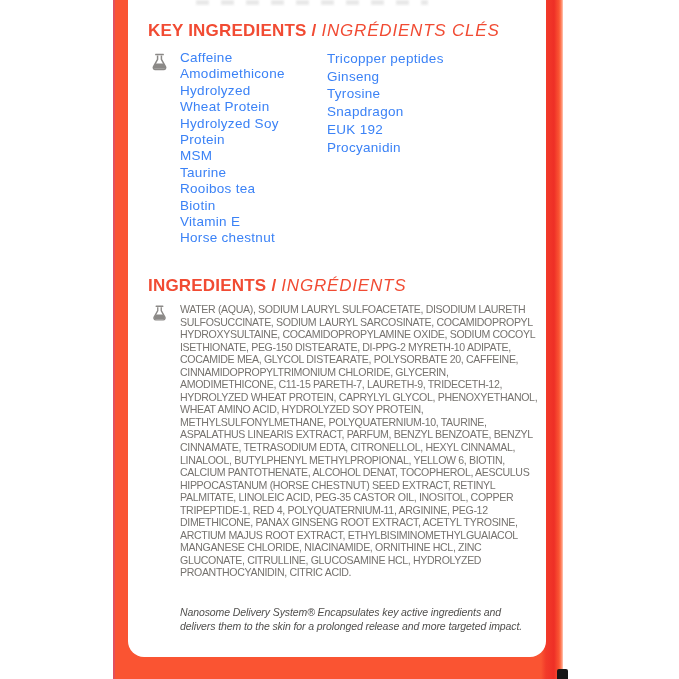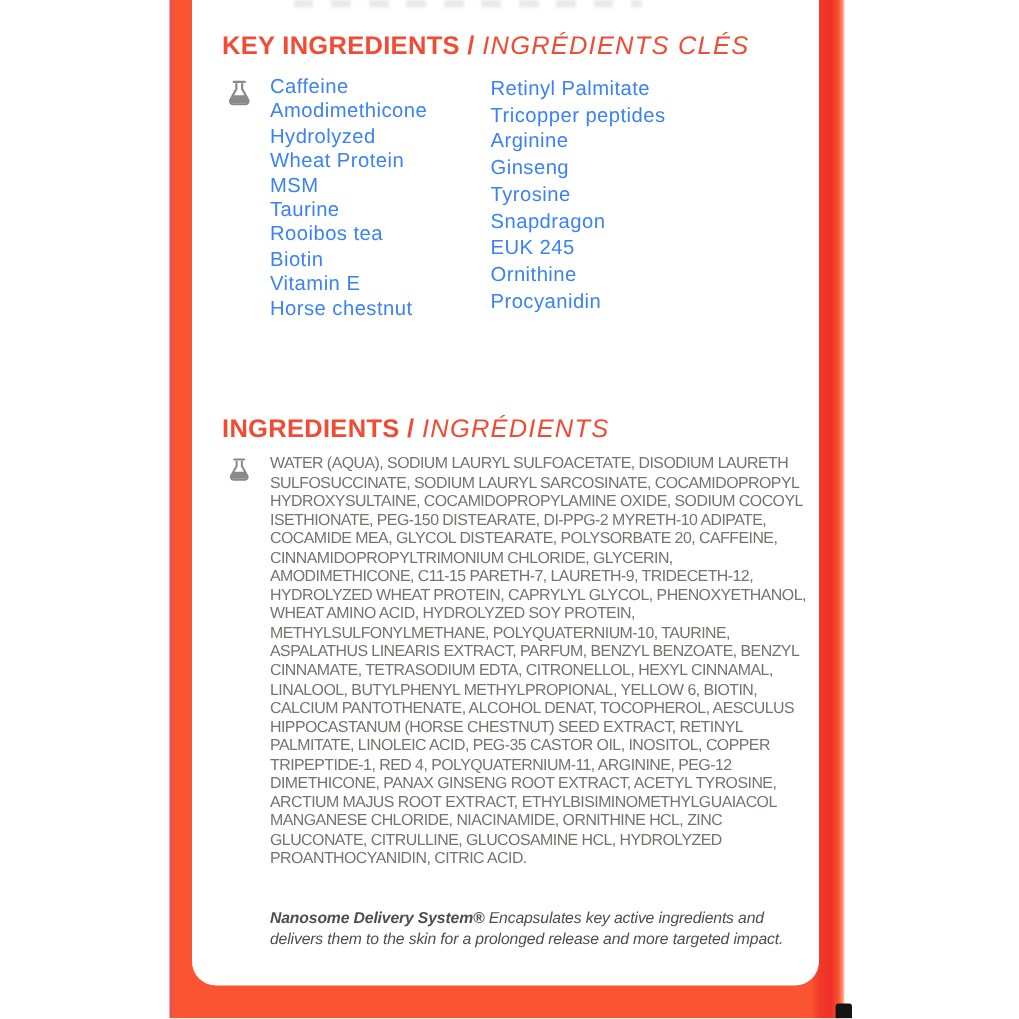--- a/index.html
+++ b/index.html
@@ -96,21 +96,21 @@
   .footnote {
     position: absolute;
     left: 52px; top: 606px;
     width: 350px;
     color: #4f4e4c;
     font-size: 10.5px;
     line-height: 13.5px;
     font-style: italic;
     letter-spacing: -0.1px;
   }
-  .footnote .brand { font-weight: bold; }
+  .footnote .brand { font-weight: normal; }
 </style>
 </head>
 <body>
 
 <div class="stage">
 
   <div class="bottle-frame"></div>
 
   <div class="label-panel">
 
@@ -123,37 +123,35 @@
     <svg class="flask flask-1" viewBox="0 0 24 24">
       <rect x="7" y="2" width="10" height="1.8" rx="0.6" fill="#8b8987"></rect>
       <path d="M9.8 4 v4.4 L5.2 16.6 a2.3 2.3 0 0 0 2 3.4 h9.6 a2.3 2.3 0 0 0 2-3.4 L14.2 8.4 V4" fill="none" stroke="#8b8987" stroke-width="1.7" stroke-linejoin="round"></path>
       <path d="M7.4 13.2 h9.2 l2.1 3.8 a1.5 1.5 0 0 1 -1.3 2.2 H6.6 a1.5 1.5 0 0 1 -1.3 -2.2 Z" fill="#8b8987"></path>
     </svg>
 
     <div class="key-col key-col-left">
       <div class="key-item">Caffeine</div>
       <div class="key-item">Amodimethicone</div>
       <div class="key-item">Hydrolyzed Wheat Protein</div>
+      <div class="key-item">Hydrolyzed Soy Protein</div>
       <div class="key-item">MSM</div>
       <div class="key-item">Taurine</div>
       <div class="key-item">Rooibos tea</div>
       <div class="key-item">Biotin</div>
       <div class="key-item">Vitamin E</div>
       <div class="key-item">Horse chestnut</div>
     </div>
 
     <div class="key-col key-col-right">
-      <div class="key-item">Retinyl Palmitate</div>
       <div class="key-item">Tricopper peptides</div>
-      <div class="key-item">Arginine</div>
       <div class="key-item">Ginseng</div>
       <div class="key-item">Tyrosine</div>
       <div class="key-item">Snapdragon</div>
-      <div class="key-item">EUK 245</div>
-      <div class="key-item">Ornithine</div>
+      <div class="key-item">EUK 192</div>
       <div class="key-item">Procyanidin</div>
     </div>
 
     <div class="section-heading heading-ing">
       <span class="en">INGREDIENTS</span><span class="sep">/</span><span class="fr">INGRÉDIENTS</span>
     </div>
 
     <svg class="flask flask-2" viewBox="0 0 24 24">
       <rect x="7" y="2" width="10" height="1.8" rx="0.6" fill="#8b8987"></rect>
       <path d="M9.8 4 v4.4 L5.2 16.6 a2.3 2.3 0 0 0 2 3.4 h9.6 a2.3 2.3 0 0 0 2-3.4 L14.2 8.4 V4" fill="none" stroke="#8b8987" stroke-width="1.7" stroke-linejoin="round"></path>

